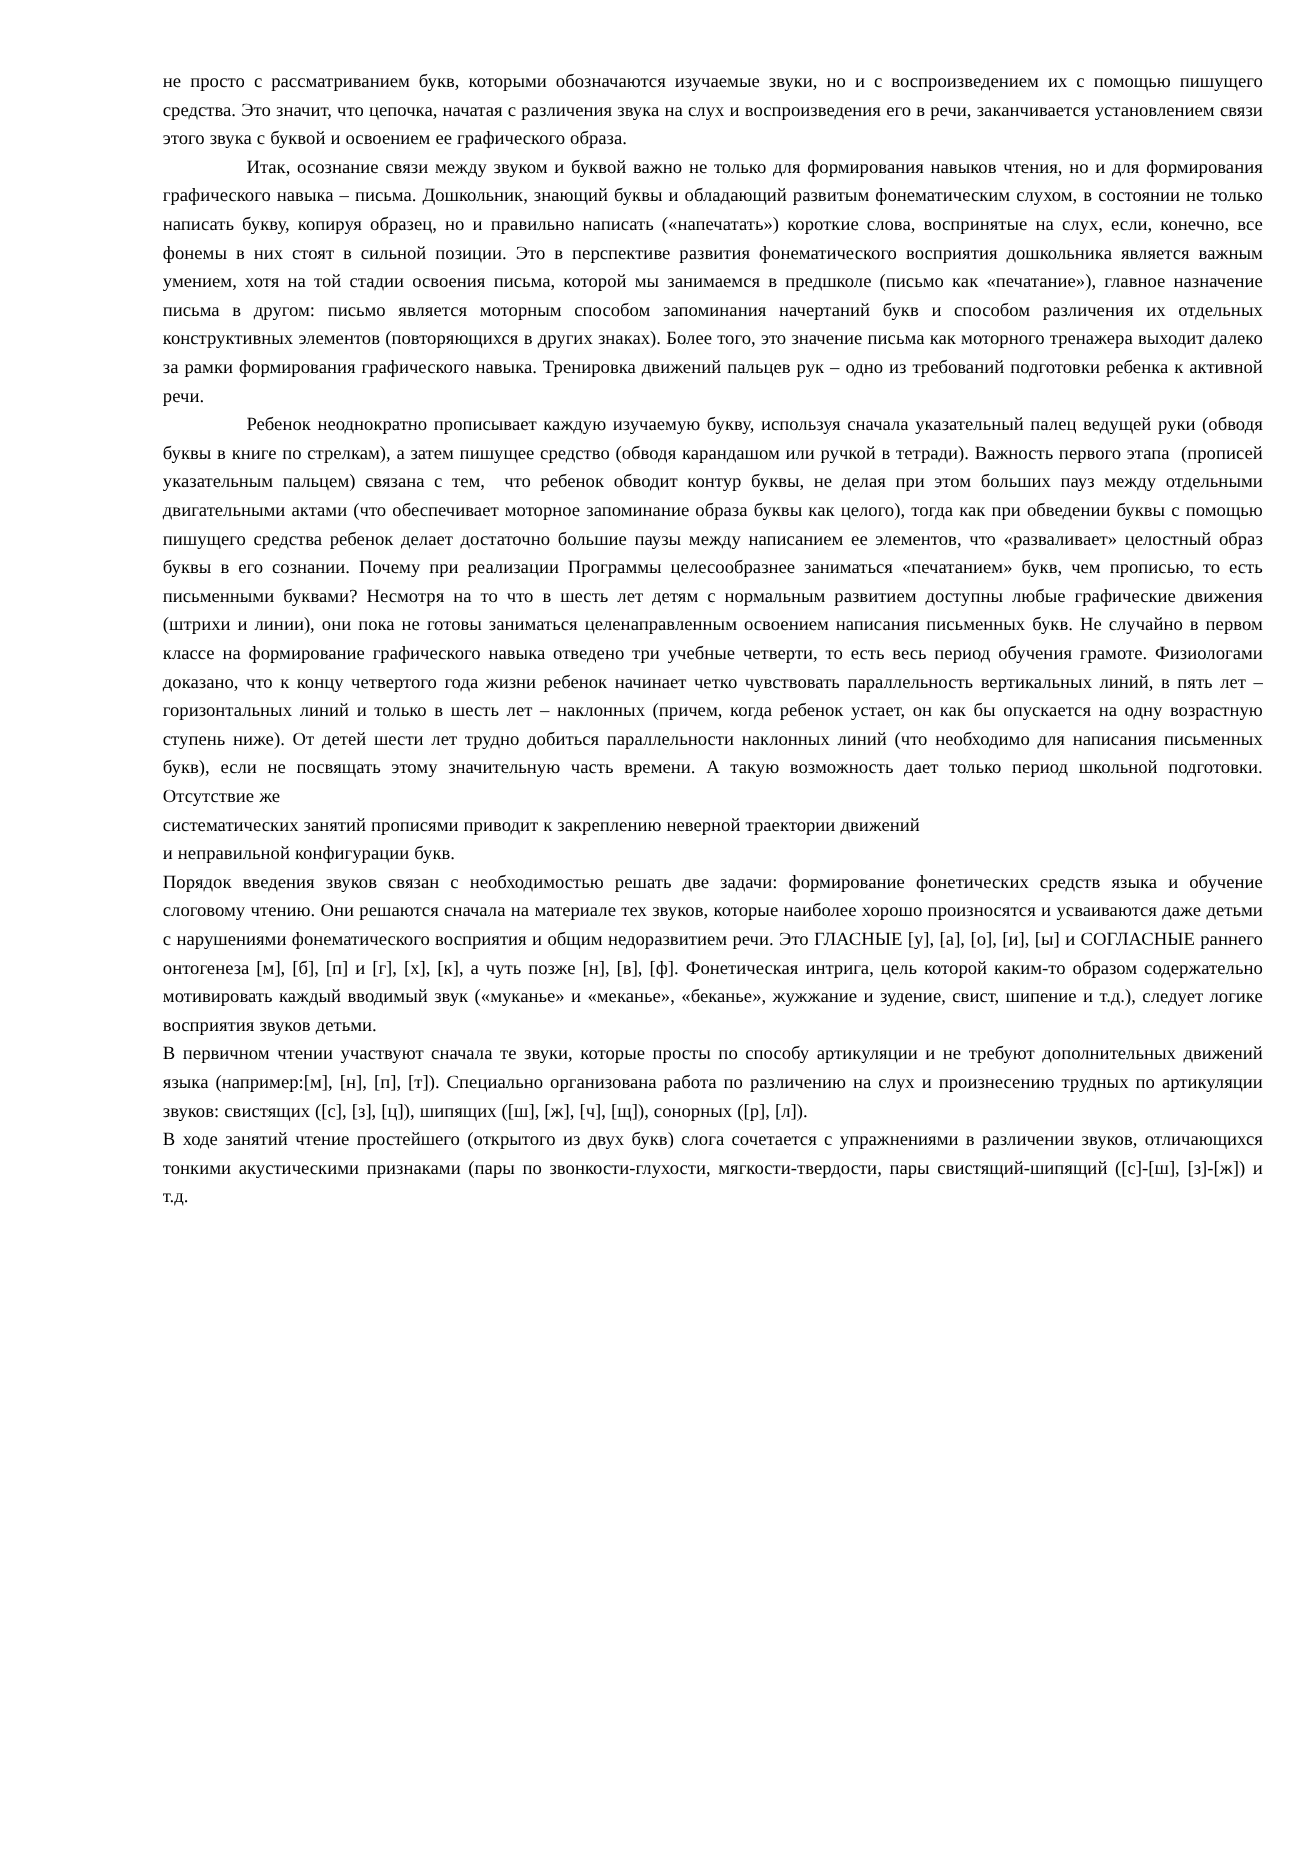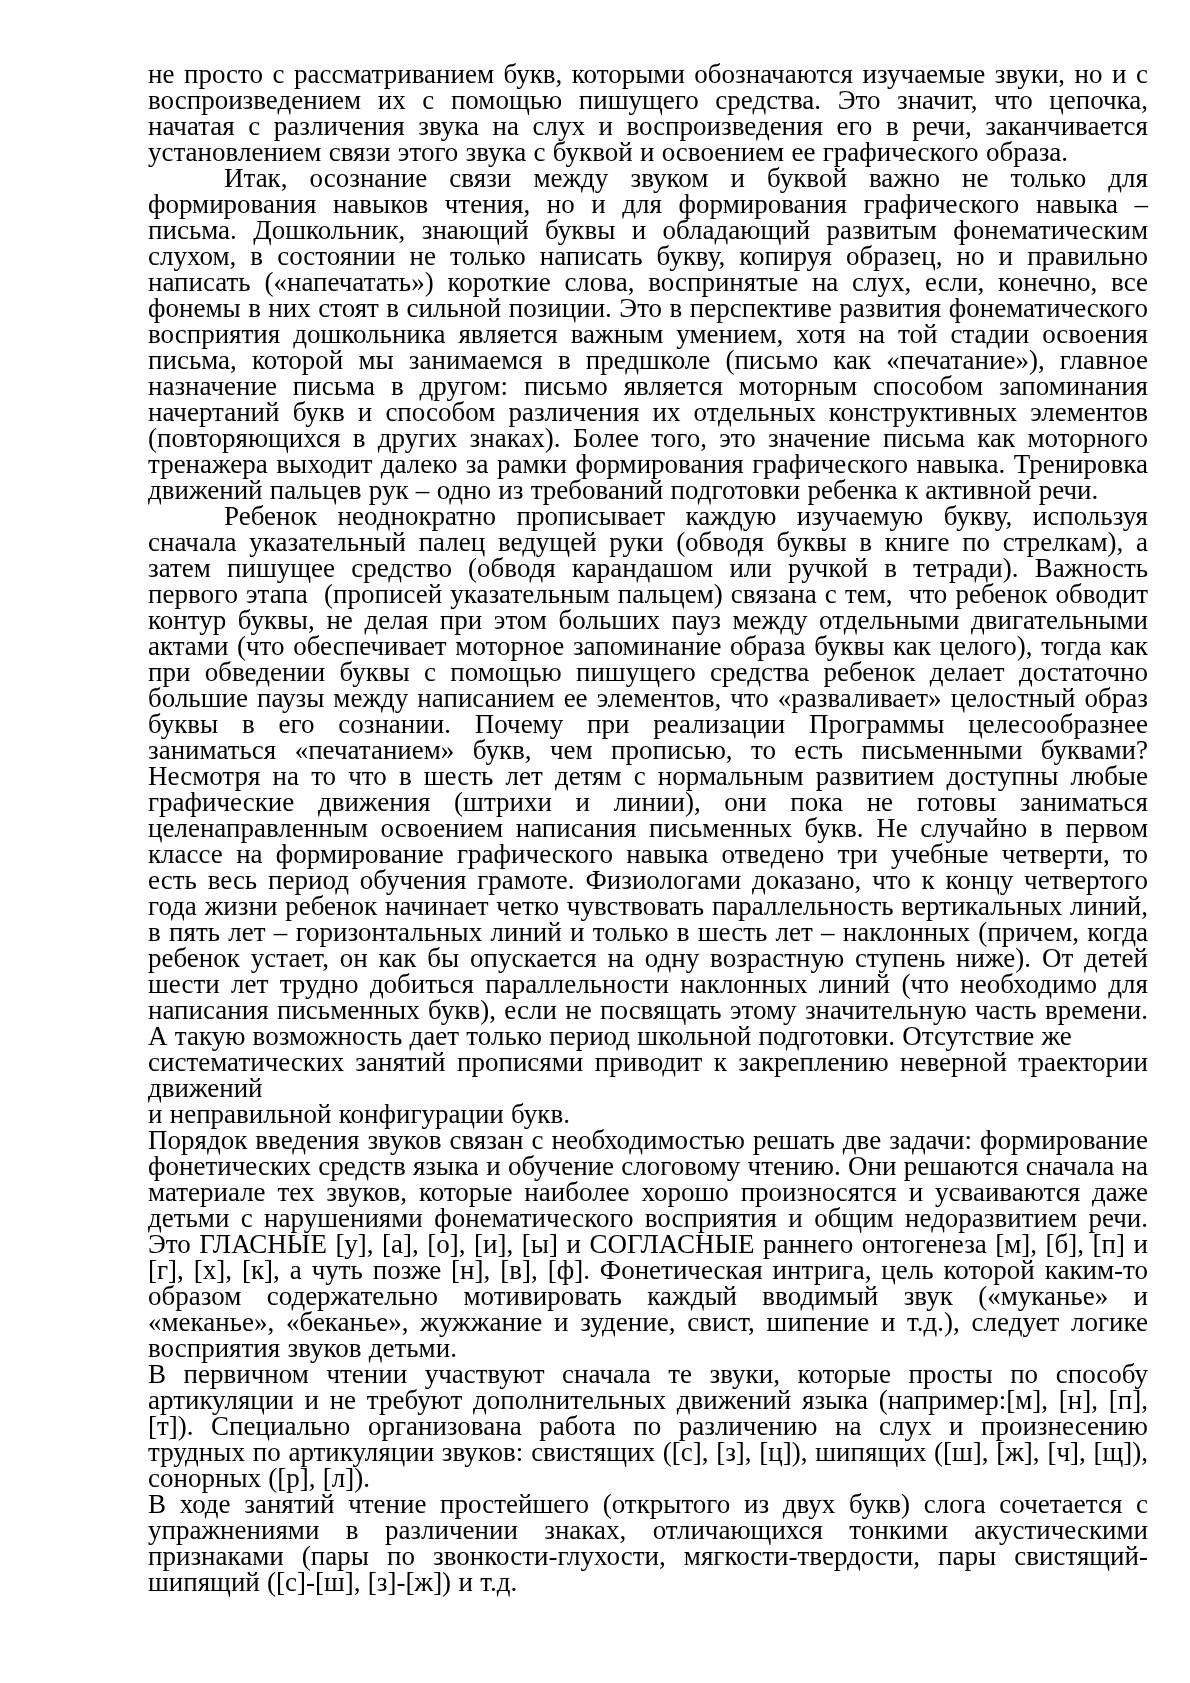--- a/index.html
+++ b/index.html
@@ -18,21 +18,21 @@
   }
   .content {
     position: absolute;
     left: 148px;
     top: 61px;
     width: 1000px;
   }
   p.para {
     margin: 0;
     padding: 0;
-    font-size: 27px;
+    font-size: 17px;
     line-height: 26px;
     text-align: justify;
     white-space: pre-wrap;
     word-spacing: 0.02em;
   }
   p.para.indent {
     text-indent: 76px;
   }
 </style>
 </head>
@@ -40,15 +40,15 @@
 
 <div class="page">
   <div class="content" id="doc-content">
       <p class="para">не просто с рассматриванием букв, которыми обозначаются изучаемые звуки, но и с воспроизведением их с помощью пишущего средства. Это значит, что цепочка, начатая с различения звука на слух и воспроизведения его в речи, заканчивается установлением связи этого звука с буквой и освоением ее графического образа.</p>
       <p class="para indent">Итак, осознание связи между звуком и буквой важно не только для формирования навыков чтения, но и для формирования графического навыка – письма. Дошкольник, знающий буквы и обладающий развитым фонематическим слухом, в состоянии не только написать букву, копируя образец, но и правильно написать («напечатать») короткие слова, воспринятые на слух, если, конечно, все фонемы в них стоят в сильной позиции. Это в перспективе развития фонематического восприятия дошкольника является важным умением, хотя на той стадии освоения письма, которой мы занимаемся в предшколе (письмо как «печатание»), главное назначение письма в другом: письмо является моторным способом запоминания начертаний букв и способом различения их отдельных конструктивных элементов (повторяющихся в других знаках). Более того, это значение письма как моторного тренажера выходит далеко за рамки формирования графического навыка. Тренировка движений пальцев рук – одно из требований подготовки ребенка к активной речи.</p>
       <p class="para indent">Ребенок неоднократно прописывает каждую изучаемую букву, используя сначала указательный палец ведущей руки (обводя буквы в книге по стрелкам), а затем пишущее средство (обводя карандашом или ручкой в тетради). Важность первого этапа  (прописей указательным пальцем) связана с тем,  что ребенок обводит контур буквы, не делая при этом больших пауз между отдельными двигательными актами (что обеспечивает моторное запоминание образа буквы как целого), тогда как при обведении буквы с помощью пишущего средства ребенок делает достаточно большие паузы между написанием ее элементов, что «разваливает» целостный образ буквы в его сознании. Почему при реализации Программы целесообразнее заниматься «печатанием» букв, чем прописью, то есть письменными буквами? Несмотря на то что в шесть лет детям с нормальным развитием доступны любые графические движения (штрихи и линии), они пока не готовы заниматься целенаправленным освоением написания письменных букв. Не случайно в первом классе на формирование графического навыка отведено три учебные четверти, то есть весь период обучения грамоте. Физиологами доказано, что к концу четвертого года жизни ребенок начинает четко чувствовать параллельность вертикальных линий, в пять лет – горизонтальных линий и только в шесть лет – наклонных (причем, когда ребенок устает, он как бы опускается на одну возрастную ступень ниже). От детей шести лет трудно добиться параллельности наклонных линий (что необходимо для написания письменных букв), если не посвящать этому значительную часть времени. А такую возможность дает только период школьной подготовки. Отсутствие же
 систематических занятий прописями приводит к закреплению неверной траектории движений
 и неправильной конфигурации букв.</p>
       <p class="para">Порядок введения звуков связан с необходимостью решать две задачи: формирование фонетических средств языка и обучение слоговому чтению. Они решаются сначала на материале тех звуков, которые наиболее хорошо произносятся и усваиваются даже детьми с нарушениями фонематического восприятия и общим недоразвитием речи. Это ГЛАСНЫЕ [у], [а], [о], [и], [ы] и СОГЛАСНЫЕ раннего онтогенеза [м], [б], [п] и [г], [х], [к], а чуть позже [н], [в], [ф]. Фонетическая интрига, цель которой каким-то образом содержательно мотивировать каждый вводимый звук («муканье» и «меканье», «беканье», жужжание и зудение, свист, шипение и т.д.), следует логике восприятия звуков детьми.</p>
       <p class="para">В первичном чтении участвуют сначала те звуки, которые просты по способу артикуляции и не требуют дополнительных движений языка (например:[м], [н], [п], [т]). Специально организована работа по различению на слух и произнесению трудных по артикуляции звуков: свистящих ([с], [з], [ц]), шипящих ([ш], [ж], [ч], [щ]), сонорных ([р], [л]).</p>
-      <p class="para">В ходе занятий чтение простейшего (открытого из двух букв) слога сочетается с упражнениями в различении знаках, отличающихся тонкими акустическими признаками (пары по звонкости-глухости, мягкости-твердости, пары свистящий-шипящий ([с]-[ш], [з]-[ж]) и т.д.</p>
+      <p class="para">В ходе занятий чтение простейшего (открытого из двух букв) слога сочетается с упражнениями в различении звуков, отличающихся тонкими акустическими признаками (пары по звонкости-глухости, мягкости-твердости, пары свистящий-шипящий ([с]-[ш], [з]-[ж]) и т.д.</p>
     </div>
 </div>
 
 </body></html>

